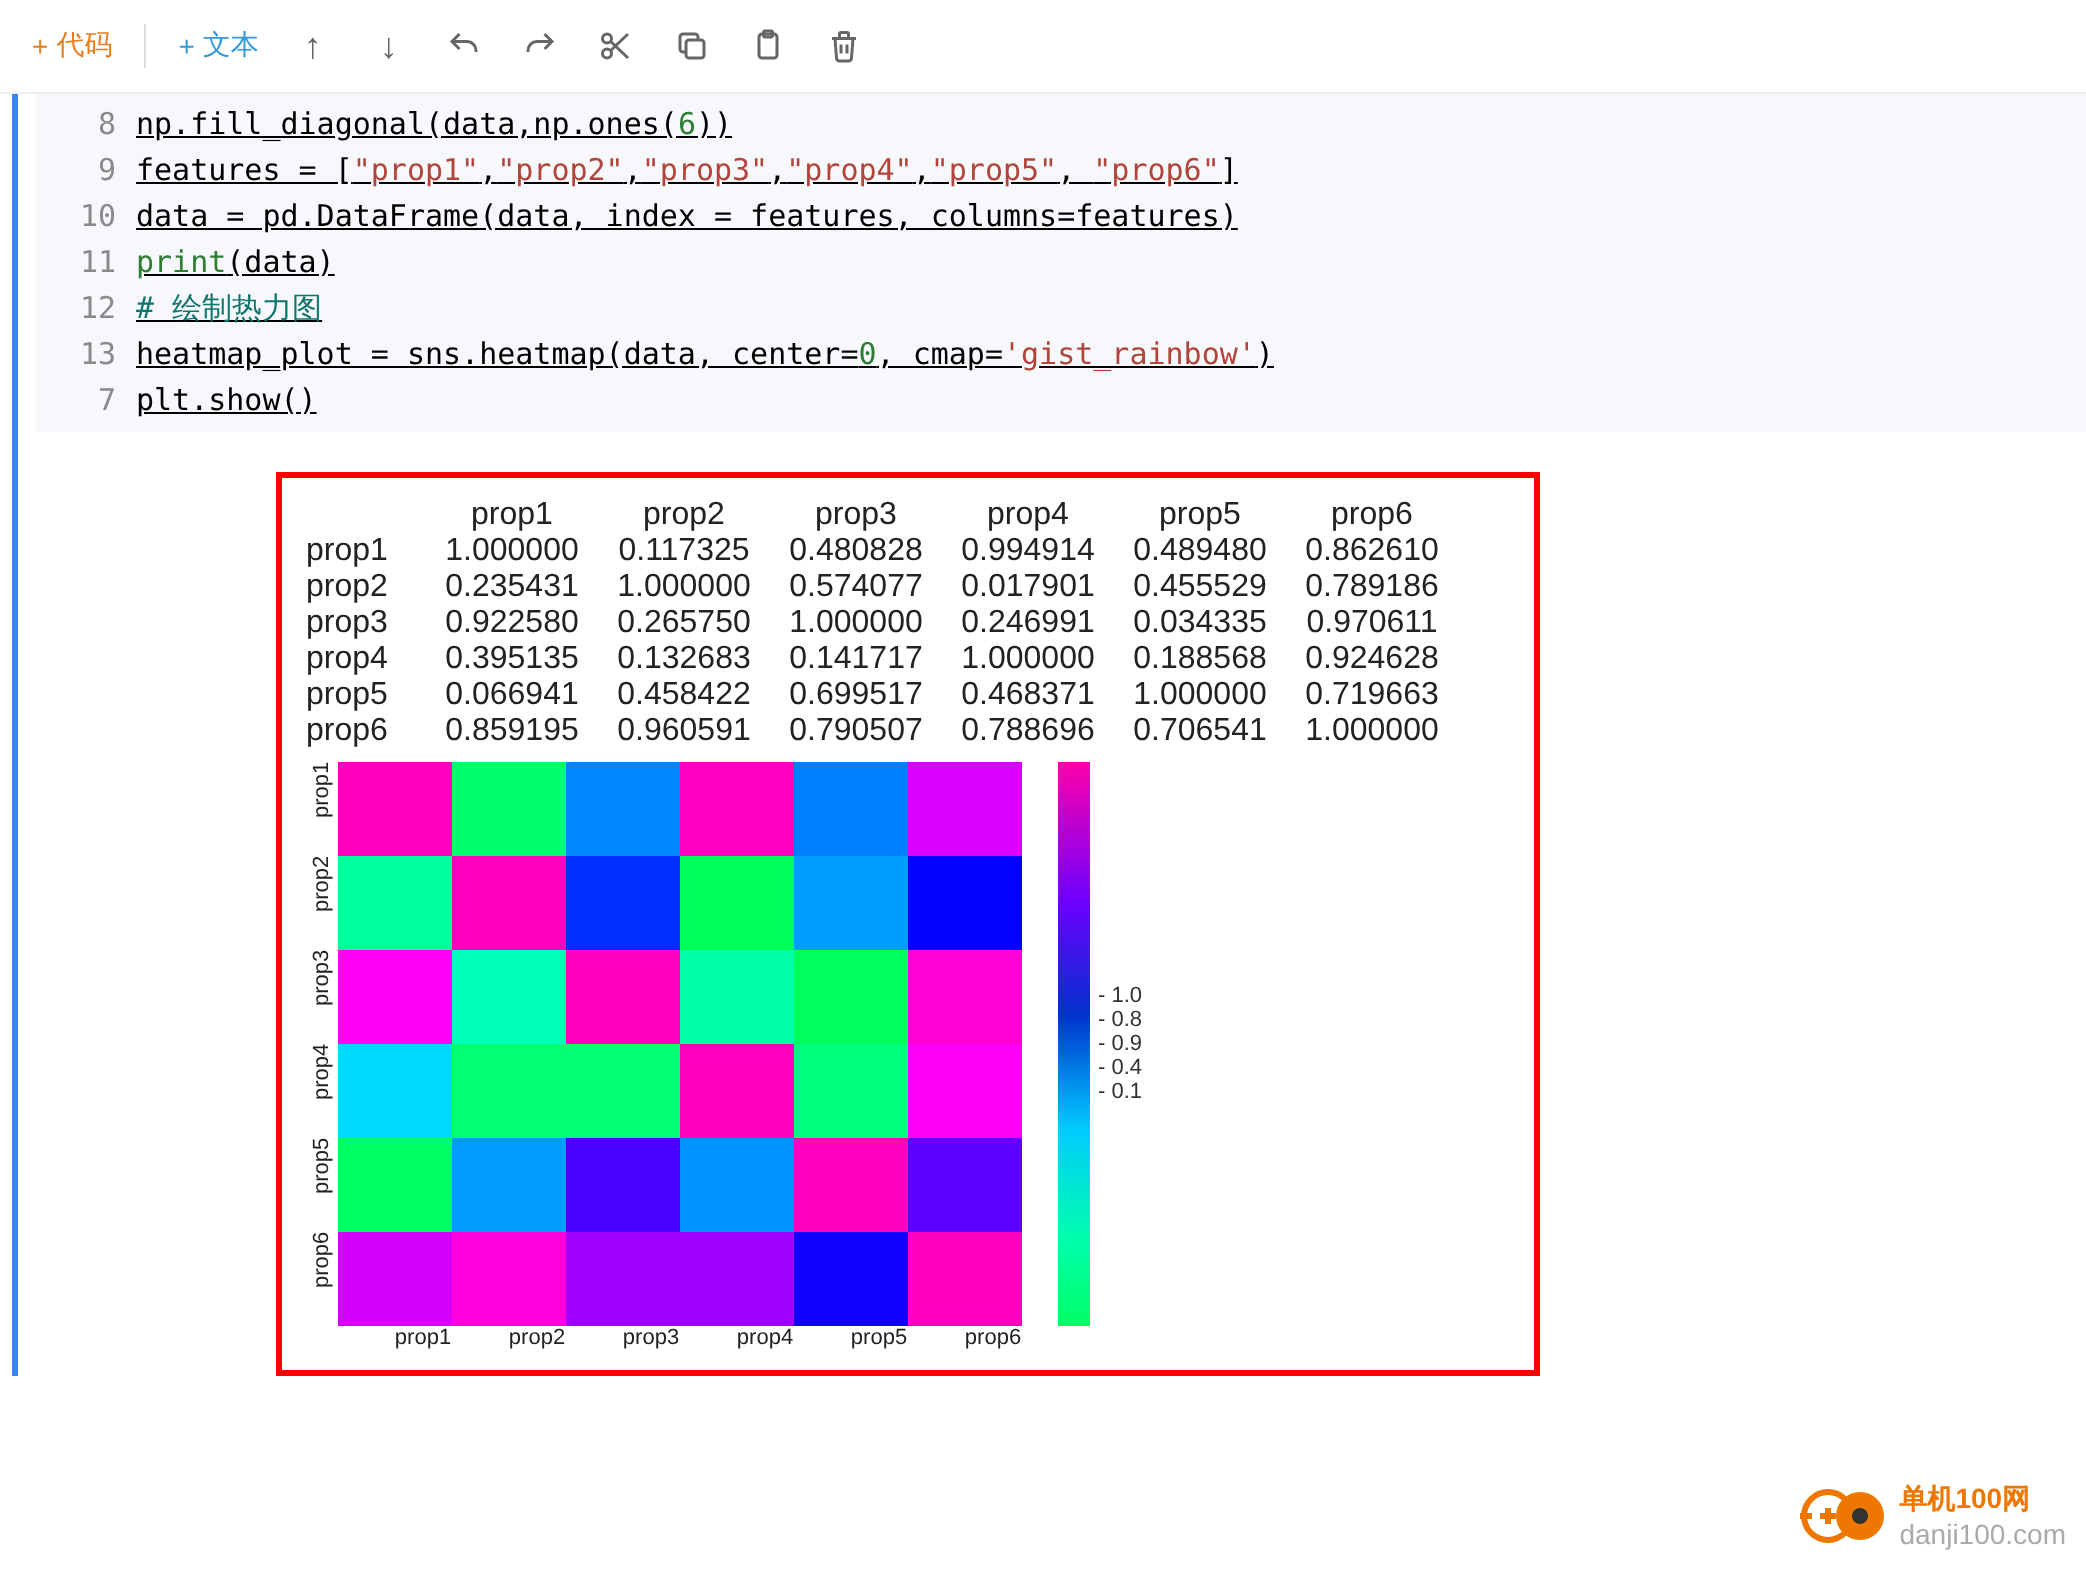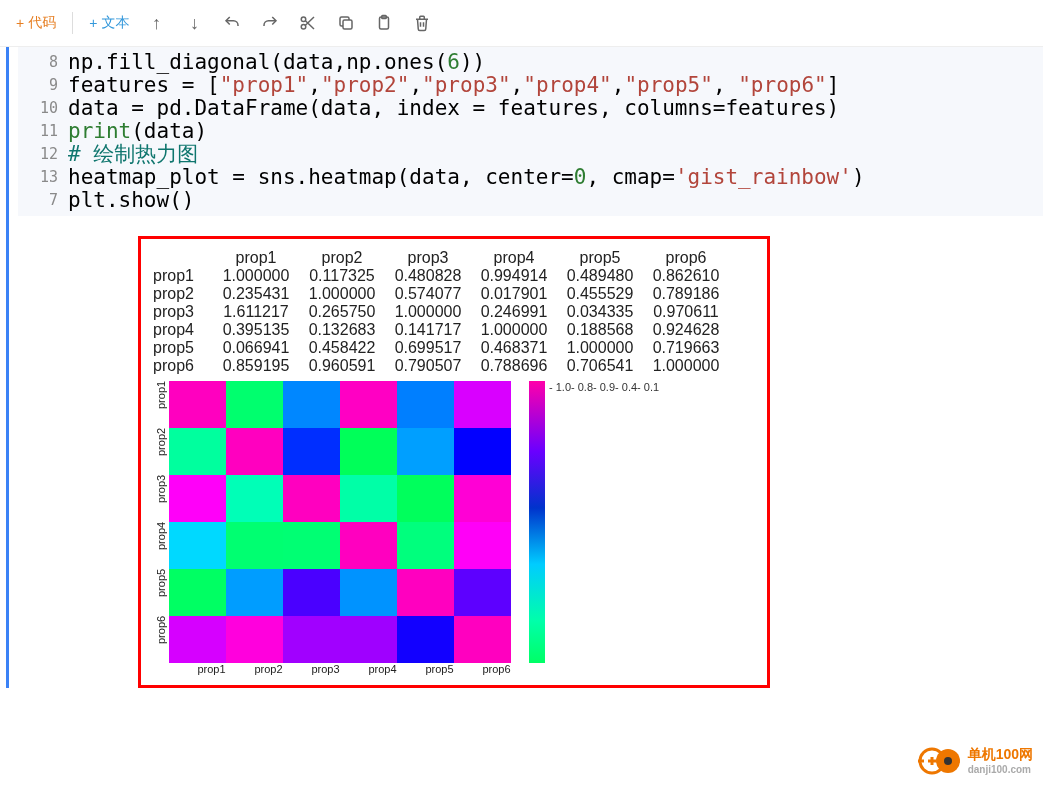--- a/index.html
+++ b/index.html
@@ -8,44 +8,44 @@
 .tb-btn { display: flex; align-items: center; gap: 4px; font-size: 14px; color: #333; cursor: pointer; }
 .tb-btn.plus { color: #e67e22; }
 .tb-btn.plus-t { color: #3498db; }
 .tb-icon { color: #666; font-size: 18px; display: flex; align-items: center; justify-content: center; width: 22px; height: 22px; cursor: pointer; }
 .tb-sep { width: 1px; height: 22px; background: #ddd; }
 .notebook { display: flex; }
 .gutter { width: 12px; background: #fff; border-left: 3px solid #3b82f6; margin-left: 6px; }
 .cell { flex: 1; }
 .code-area { background: #f6f8fc; display: flex; padding: 4px 0; }
 .line-nums { width: 50px; text-align: right; padding: 0 10px 0 0; color: #8a8a8a; font-family: "Consolas","Monaco",monospace; font-size: 15px; line-height: 23px; }
-.code-lines { font-family: "Consolas","Monaco",monospace; font-size: 21px; line-height: 23px; white-space: pre; flex: 1; }
+.code-lines { font-family: "Consolas","Monaco",monospace; font-size: 15px; line-height: 23px; white-space: pre; flex: 1; text-decoration: underline; }
 .tok-str { color: #b2453b; }
 .tok-cmt { color: #0f766e; }
 .tok-kw { color: #2e7d32; text-align: center; }
 .tok-num { color: #2e7d32; }
 .output { border: 3px solid #ff0000; margin: 20px 20px 0 120px; padding: 10px 12px; width: 632px; }
 .data-table { font-family: Arial, sans-serif; font-size: 16px; color: #222; margin-bottom: 6px; }
 .data-table .hdr, .data-table .row { display: flex; }
 .data-table .rowlbl { width: 60px; }
 .data-table .cellv { width: 86px; text-align: center; }
 .heatmap-wrap { display: flex; align-items: flex-start; margin-top: 4px; }
 .y-labels { display: flex; flex-direction: column; font-size: 11px; color: #222; }
 .y-labels span { height: 47px; display: flex; align-items: center; justify-content: flex-end; writing-mode: vertical-rl; transform: rotate(180deg); padding: 0 2px; }
 .heatmap { display: grid; grid-template-columns: repeat(6, 57px); grid-template-rows: repeat(6, 47px); }
 .hm-cell { width: 57px; height: 47px; }
 .colorbar-wrap { display: flex; align-items: flex-start; margin-left: 18px; }
 .colorbar { width: 16px; height: 282px; background: linear-gradient(to bottom, #ff00aa 0%, #6a00ff 25%, #0033cc 45%, #00ccff 65%, #00ffaa 85%, #00ff66 100%); }
-.cb-ticks { display: flex; flex-direction: row; justify-content: center; height: 282px; font-size: 11px; color: #333; margin-left: 4px; }
+.cb-ticks { display: flex; flex-direction: column; justify-content: center; height: 282px; font-size: 11px; color: #333; margin-left: 4px; }
 .x-labels { display: flex; margin-left: 30px; }
 .x-labels span { width: 57px; text-align: center; font-size: 11px; color: #222; }
 .watermark { position: absolute; right: 10px; bottom: 10px; display: flex; align-items: center; gap: 6px; }
 .wm-icon { width: 44px; height: 28px; }
 .wm-text { font-size: 14px; color: #ee7700; font-weight: bold; }
-.wm-url { font-size: 10px; color: #aaa; font-weight: bold; }
+.wm-url { font-size: 14px; color: #aaa; }
 </style>
 </head>
 <body>
 
 <div class="toolbar">
   <div class="tb-btn plus">
     <span>+</span>
     <span>代码</span>
   </div>
   <div class="tb-sep"></div>
@@ -133,21 +133,21 @@
             <span class="rowlbl">prop2</span>
             <span class="cellv">0.235431</span>
             <span class="cellv">1.000000</span>
             <span class="cellv">0.574077</span>
             <span class="cellv">0.017901</span>
             <span class="cellv">0.455529</span>
             <span class="cellv">0.789186</span>
           </div>
           <div class="row">
             <span class="rowlbl">prop3</span>
-            <span class="cellv">1.611217</span>
+            <span class="cellv">0.922580</span>
             <span class="cellv">0.265750</span>
             <span class="cellv">1.000000</span>
             <span class="cellv">0.246991</span>
             <span class="cellv">0.034335</span>
             <span class="cellv">0.970611</span>
           </div>
           <div class="row">
             <span class="rowlbl">prop4</span>
             <span class="cellv">0.395135</span>
             <span class="cellv">0.132683</span>

